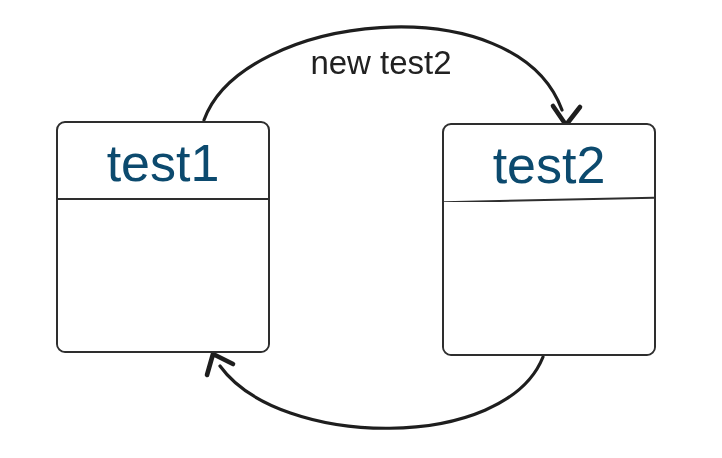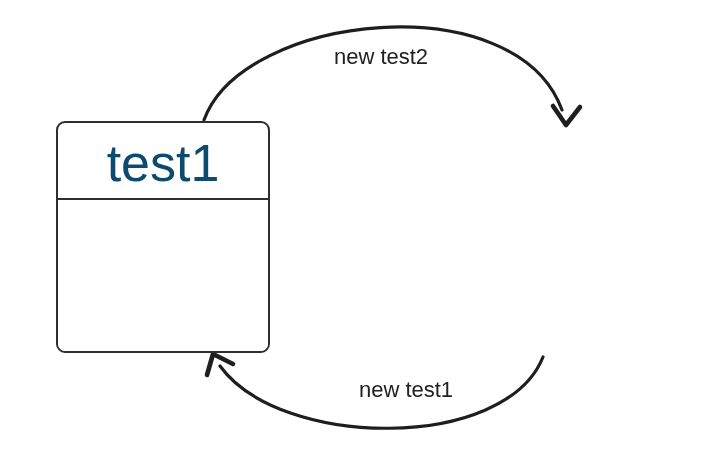--- a/index.html
+++ b/index.html
@@ -75,21 +75,21 @@
     right: 0;
     bottom: 0;
     top: 77px;
     background: #ffffff;
     border-radius: 0 0 8px 8px;
   }
   .edge-label {
     position: absolute;
     width: 160px;
     text-align: center;
-    font-size: 22px;
+    font-size: 33px;
     line-height: 1.1;
     color: #212121;
     white-space: nowrap;
   }
   .edge-label-top {
     left: 301px;
     top: 45px;
   }
   .edge-label-bottom {
     left: 326px;
@@ -113,18 +113,22 @@
       <polyline points="207,375 213,354 233,364" fill="none" stroke="#1e1e1e" stroke-width="4.6" stroke-linecap="round" stroke-linejoin="round"></polyline>
     </g>
   </svg>
 
   <div class="node node-test1">
     <div class="node-title">test1</div>
     <div class="node-divider"></div>
     <div class="node-body"></div>
   </div>
 
+  <div class="node node-test2">
+    <div class="node-title">test2</div>
+    <div class="node-divider"></div>
+    <div class="node-body"></div>
+  </div>
 
   <div class="edge-label edge-label-top">new test2</div>
 
-  <div class="edge-label edge-label-bottom">new test1</div>
 
 </div>
 
 </body></html>

